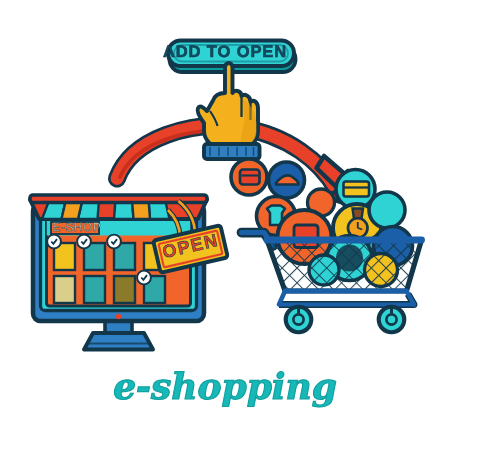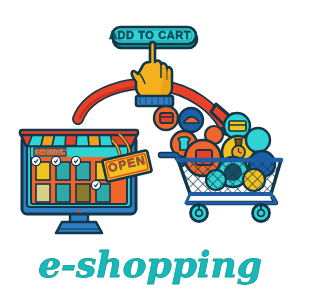--- a/index.html
+++ b/index.html
@@ -198,21 +198,21 @@
       <g>
         <circle cx="199" cy="213" r="8.5" fill="#2fd3d3" stroke="#12364a" stroke-width="2.8"></circle>
         <circle cx="199" cy="213" r="3.4" fill="#2fd3d3" stroke="#12364a" stroke-width="1.8"></circle>
         <circle cx="261" cy="213" r="8.5" fill="#2fd3d3" stroke="#12364a" stroke-width="2.8"></circle>
         <circle cx="261" cy="213" r="3.4" fill="#2fd3d3" stroke="#12364a" stroke-width="1.8"></circle>
         <path d="M199 204.5 L199 209 M261 204.5 L261 209" stroke="#12364a" stroke-width="2"></path>
       </g>
     </g>
   </svg>
 
-  <div class="cap" style="top:29px;font-size:11px;font-weight:bold;letter-spacing:0.6px;color:#0f4d63;-webkit-text-stroke:0.4px #12364a;">ADD TO CART</div>
+  <div class="cap" style="top:29px;font-size:11px;font-weight:bold;letter-spacing:0.6px;color:#0f4d63;-webkit-text-stroke:0.4px #12364a;">ADD TO OPEN</div>
 
   <div style="position:absolute;left:104px;top:157px;width:46px;text-align:center;transform:rotate(-13deg);font-size:12px;font-weight:bold;letter-spacing:1px;color:#e8412a;-webkit-text-stroke:0.4px #12364a;">OPEN</div>
 
   <div style="position:absolute;left:35px;top:147px;font-size:8px;font-weight:normal;letter-spacing:0.3px;color:#f7e9c0;-webkit-text-stroke:0.3px #12364a;">E-SHOP</div>
 
-  <div class="cap" style="top:243px;font-family:'DejaVu Serif',serif;font-style:italic;font-weight:bold;font-size:36px;color:#16b8b8;-webkit-text-stroke:0.8px #12a0a0;">e-shopping</div>
+  <div class="cap" style="top:243px;font-family:'DejaVu Serif',serif;font-style:italic;font-weight:bold;font-size:24px;color:#16b8b8;-webkit-text-stroke:0.8px #12a0a0;">e-shopping</div>
 
 </div>
 
 </body></html>

